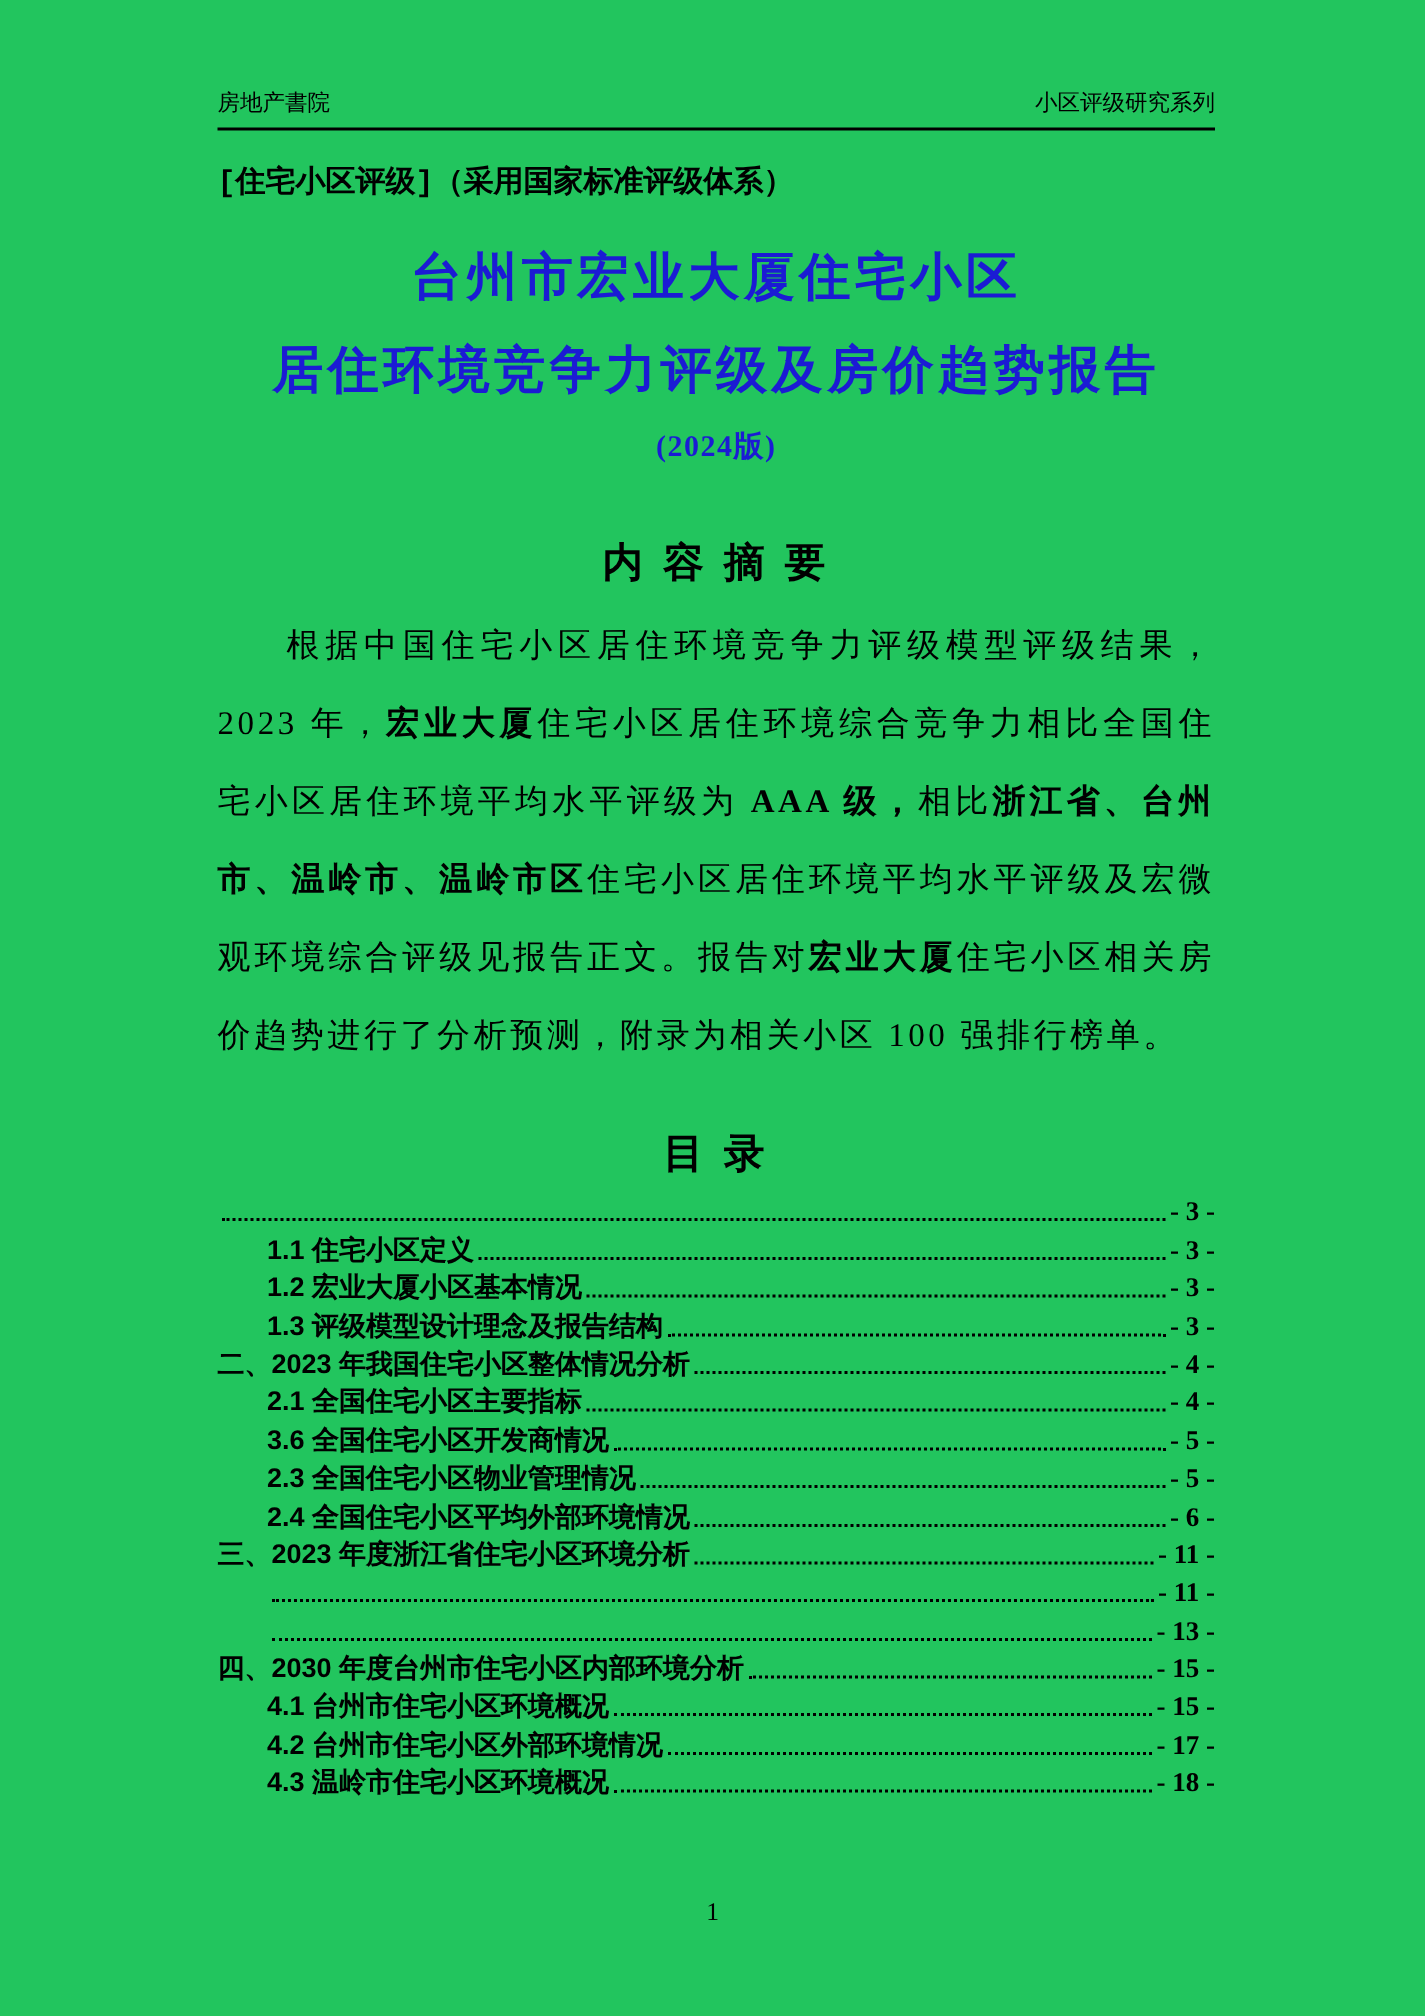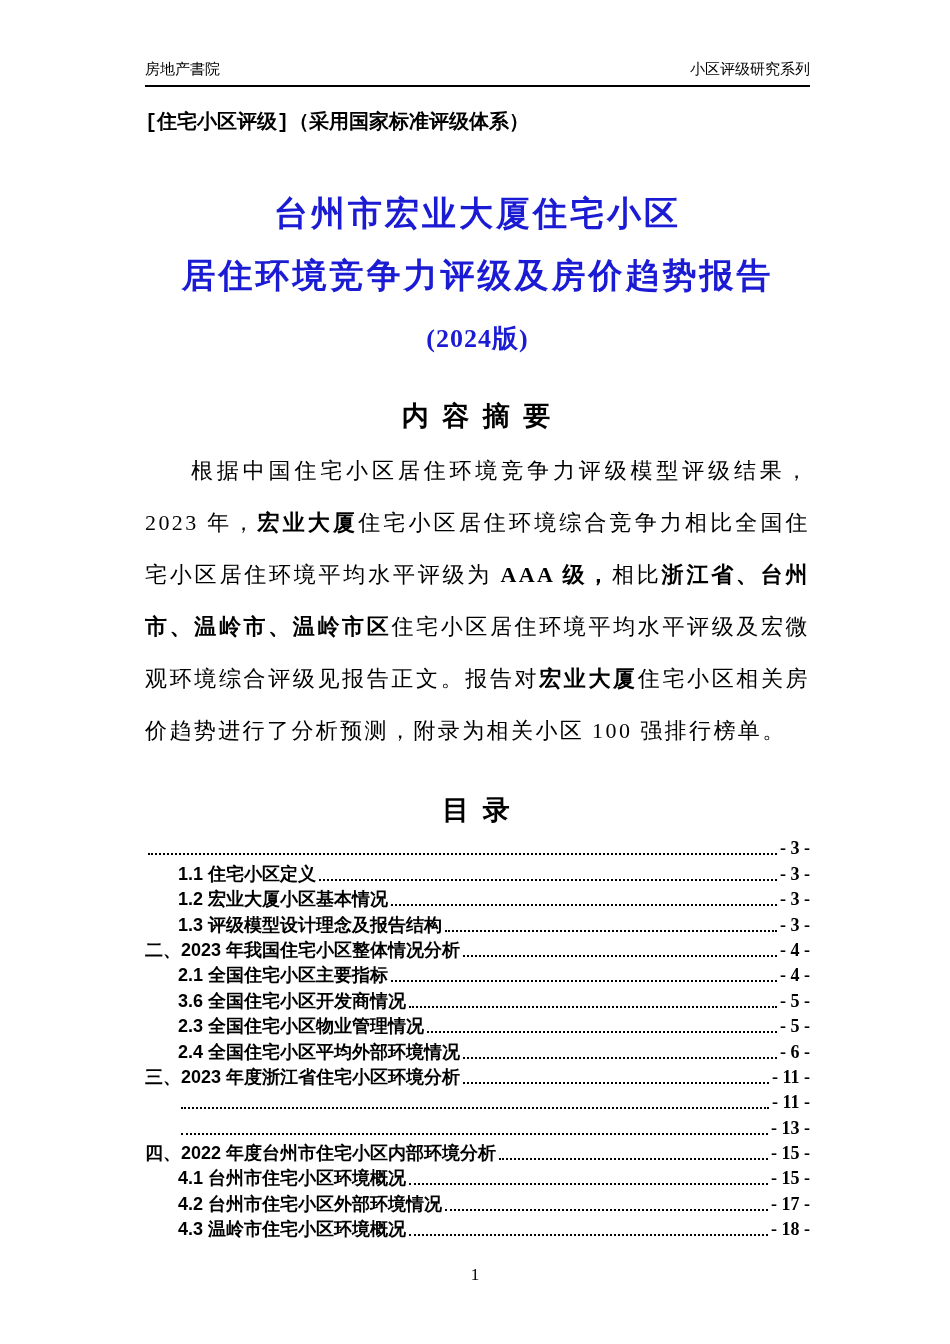--- a/index.html
+++ b/index.html
@@ -2,21 +2,21 @@
 <html><head>
 <meta charset="utf-8">
 <style>
   * { margin: 0; padding: 0; box-sizing: border-box; }
   html, body { background: #888; }
   .page {
     position: relative;
     width: 950px;
     height: 1344px;
     margin: 0 auto;
-    background: #ffffff;
+    background: #22c55e;
     overflow: hidden;
     font-family: "Liberation Serif", "DejaVu Serif", serif;
     color: #000;
   }
   .content { padding: 0 140px 0 145px; }
 
   
   .header {
     display: flex;
     justify-content: space-between;
@@ -32,36 +32,36 @@
     margin-top: 23px;
     font-family: Liberation Mono, monospace;
     font-weight: 700;
     font-size: 20px;
     line-height: 26px;
   }
 
   
   .title-block { text-align: center; }
   .title-line1 {
-    margin-top: 56px;
+    margin-top: 28px;
     font-size: 34px;
     font-weight: 700;
     letter-spacing: 3px;
     line-height: 44px;
   }
   .title-line2 {
     margin-top: 18px;
     font-size: 34px;
     font-weight: 700;
     letter-spacing: 3px;
     line-height: 44px;
   }
   .title-edition {
-    margin-top: 23px;
-    font-size: 26px;
+    margin-top: 10px;
+    font-size: 20px;
     font-weight: 700;
     letter-spacing: 1px;
     line-height: 36px;
   }
 
   
   .summary-heading {
     margin-top: 42px;
     text-align: center;
     font-family: "Liberation Sans", "DejaVu Sans", sans-serif;
@@ -197,21 +197,21 @@
   </div>
         <div class="toc-row lv2">
     <span class="toc-dots"></span>
     <span class="toc-page">- 11 -</span>
   </div>
         <div class="toc-row lv2">
     <span class="toc-dots"></span>
     <span class="toc-page">- 13 -</span>
   </div>
         <div class="toc-row lv1">
-    <span class="toc-label">四、2022 年度台州市住宅小区内部环境分析</span>
+    <span class="toc-label">四、2030 年度台州市住宅小区内部环境分析</span>
     <span class="toc-dots"></span>
     <span class="toc-page">- 15 -</span>
   </div>
         <div class="toc-row lv2">
     <span class="toc-label">4.1 台州市住宅小区环境概况</span>
     <span class="toc-dots"></span>
     <span class="toc-page">- 15 -</span>
   </div>
         <div class="toc-row lv2">
     <span class="toc-label">4.2 台州市住宅小区外部环境情况</span>

